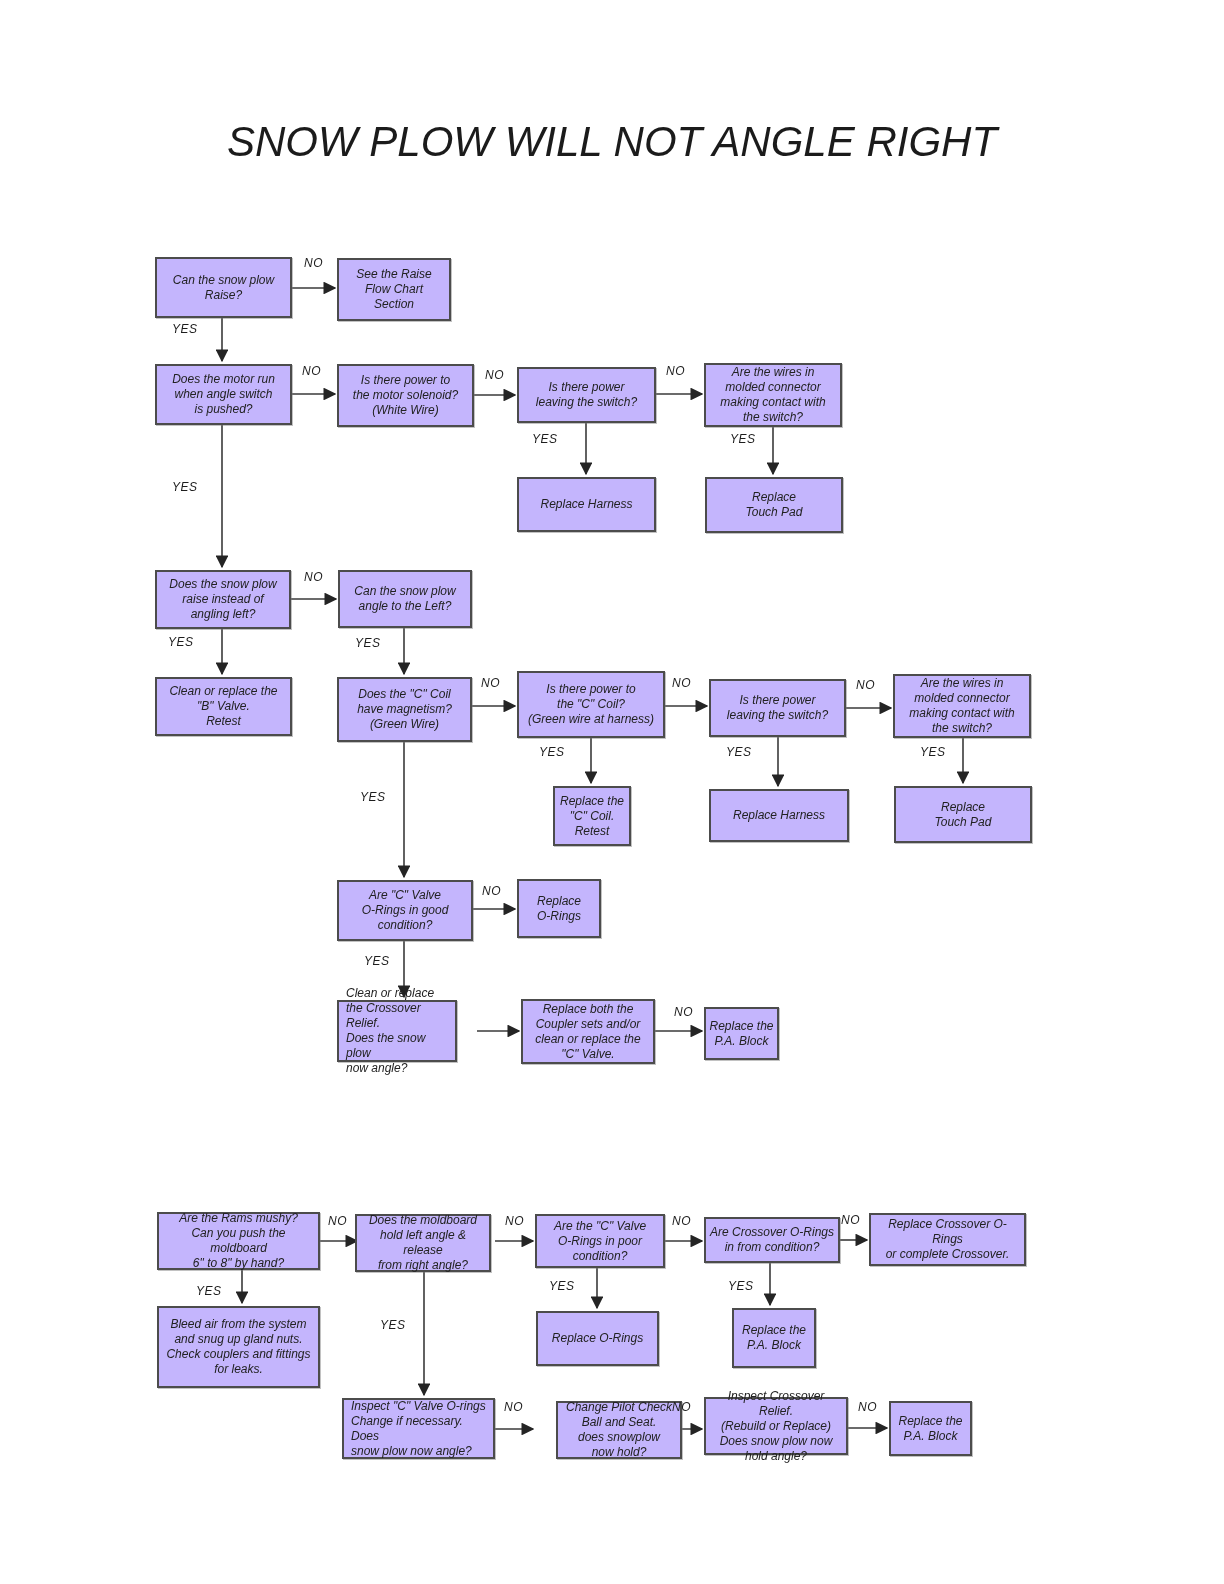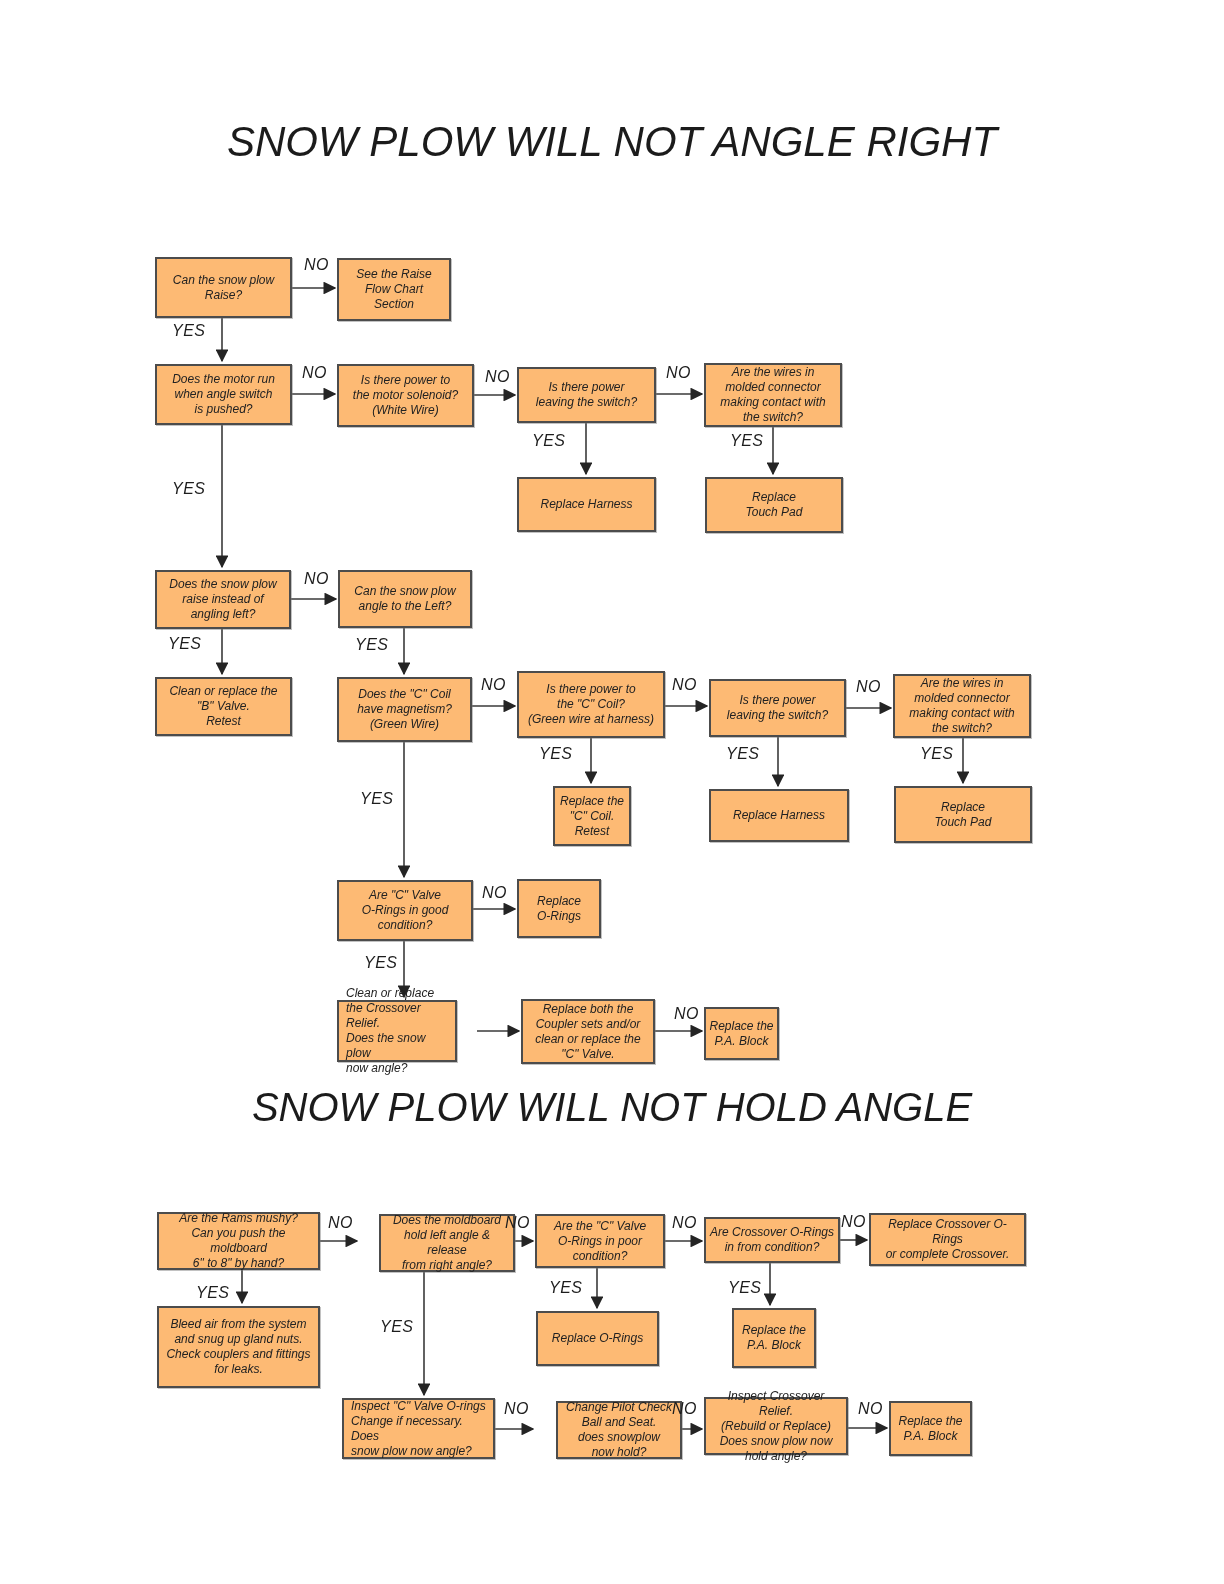--- a/index.html
+++ b/index.html
@@ -7,47 +7,46 @@
     position:relative;width:1224px;height:1584px;background:#ffffff;
     font-family:"Liberation Sans",sans-serif;overflow:hidden;
   }
   .title{
     position:absolute;left:0;width:100%;text-align:center;
     font-style:italic;font-weight:400;color:#1b1b1b;white-space:nowrap;
   }
   .title-1{top:118px;font-size:42px;}
   .title-2{top:1085px;font-size:40px;}
   .node{
-    position:absolute;box-sizing:border-box;background:#fdba74;
+    position:absolute;box-sizing:border-box;background:#c4b5fd;
     border:2px solid #4c4c4c;box-shadow:1px 1px 0 rgba(120,120,120,.45);
     display:flex;align-items:center;justify-content:center;
     text-align:center;font-style:italic;font-size:12px;line-height:1.25;
     color:#222;white-space:pre-line;padding:2px 3px;
   }
   .node.align-left{
     text-align:left;justify-content:flex-start;padding-left:7px;
   }
   .edge-label{
-    position:absolute;font-style:italic;font-size:16px;color:#1d1d1d;
+    position:absolute;font-style:italic;font-size:12px;color:#1d1d1d;
     letter-spacing:.5px;
   }
   svg.arrows{
     position:absolute;left:0;top:0;width:1224px;height:1584px;
     pointer-events:none;
   }
   svg.arrows line{stroke:#3a3a3a;stroke-width:1.6;}
 </style>
 </head>
 <body>
 
 <div class="page">
 
   <div class="title title-1">SNOW PLOW WILL NOT ANGLE RIGHT</div>
 
-  <div class="title title-2">SNOW PLOW WILL NOT HOLD ANGLE</div>
 
   <svg class="arrows" xmlns="http://www.w3.org/2000/svg" viewBox="0 0 1224 1584">
     <defs>
       <marker id="ah" viewBox="0 0 10 10" refX="9" refY="5" markerWidth="8" markerHeight="8" orient="auto">
         <path d="M0,0 L10,5 L0,10 z" fill="#242424"></path>
       </marker>
     </defs>
     <g id="arrow-lines">
         <line x1="292" y1="288" x2="335" y2="288" marker-end="url(#ah)"></line>
         <line x1="222" y1="318" x2="222" y2="361" marker-end="url(#ah)"></line>
@@ -143,21 +142,21 @@
 now angle?</div>
       <div class="node" style="left: 521px; top: 999px; width: 134px; height: 65px;">Replace both the
 Coupler sets and/or
 clean or replace the
 "C" Valve.</div>
       <div class="node" style="left: 704px; top: 1007px; width: 75px; height: 53px;">Replace the
 P.A. Block</div>
       <div class="node" style="left: 157px; top: 1212px; width: 163px; height: 58px;">Are the Rams mushy?
 Can you push the moldboard
 6" to 8"  by hand?</div>
-      <div class="node" style="left: 379px; top: 1214px; width: 136px; height: 58px;">Does the moldboard
+      <div class="node" style="left: 355px; top: 1214px; width: 136px; height: 58px;">Does the moldboard
 hold left angle &amp; release
 from right angle?</div>
       <div class="node" style="left: 535px; top: 1214px; width: 130px; height: 54px;">Are the "C" Valve
 O-Rings in poor
 condition?</div>
       <div class="node" style="left: 704px; top: 1217px; width: 136px; height: 46px;">Are Crossover O-Rings
 in from condition?</div>
       <div class="node" style="left: 869px; top: 1213px; width: 157px; height: 53px;">Replace Crossover O-Rings
 or complete Crossover.</div>
       <div class="node" style="left: 157px; top: 1306px; width: 163px; height: 82px;">Bleed air from the system

